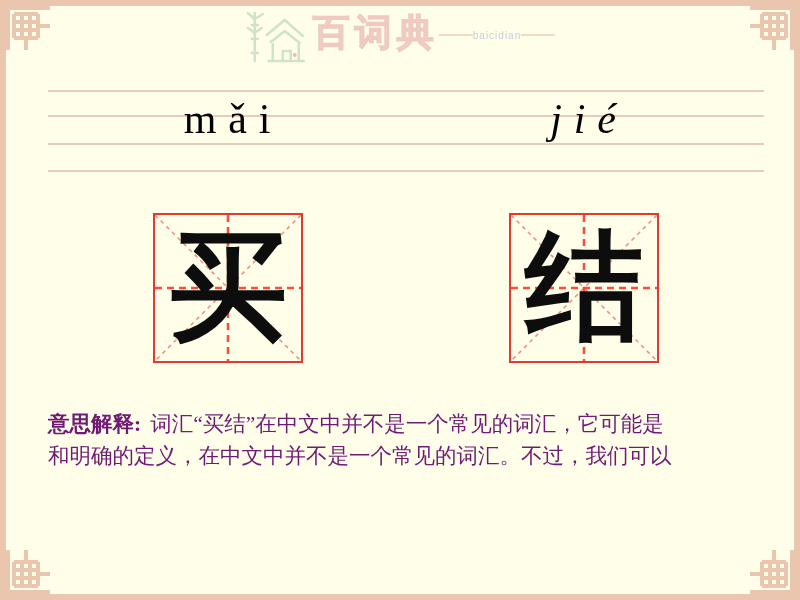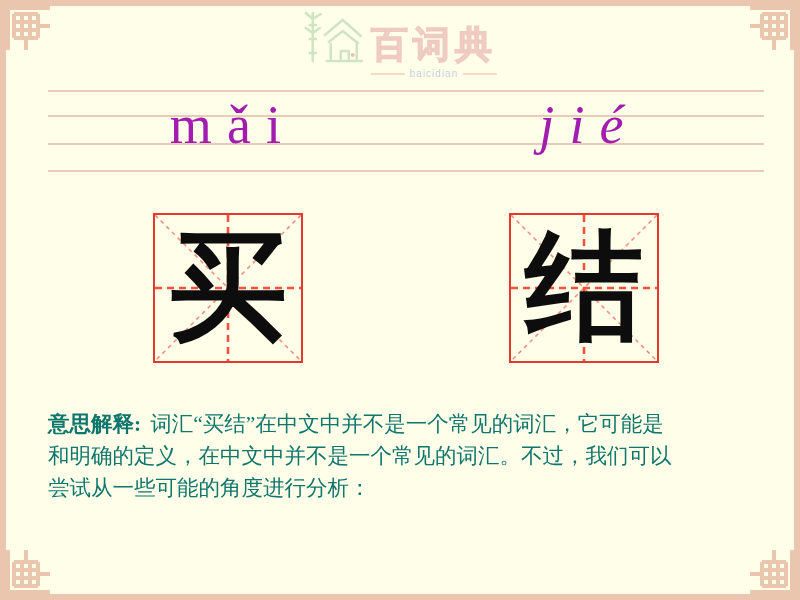--- a/index.html
+++ b/index.html
@@ -13,48 +13,48 @@
   .corner svg{display:block;width:48px;height:48px;}
   .corner.tl{top:0;left:0;}
   .corner.tr{top:0;right:0;transform:scaleX(-1);}
   .corner.bl{bottom:0;left:0;transform:scaleY(-1);}
   .corner.br{bottom:0;right:0;transform:scale(-1,-1);}
 
   
   .logo{position:absolute;top:2px;left:50%;transform:translateX(-50%);
         display:flex;align-items:flex-start;gap:6px;opacity:.95;}
   .logo-icon svg{display:block;width:62px;height:58px;}
-  .logo-text{display:flex;flex-direction:column;align-items:center;margin-top:18px;}
+  .logo-text{display:flex;align-items:center;margin-top:6px;}
   .logo-title{font-size:37px;font-weight:bold;letter-spacing:5px;line-height:1;
               color:#F6DED6;-webkit-text-stroke:1.2px #EEC8BE;white-space:nowrap;}
-  .logo-sub{display:flex;align-items:center;gap:5px;margin-top:5px;}
+  .logo-sub{display:flex;align-items:center;margin-top:5px;}
   .logo-dash{width:34px;height:2px;background:#F2D9C2;}
   .logo-sub-text{font-family:"Liberation Sans","DejaVu Sans",sans-serif;
                  font-size:10px;letter-spacing:1px;color:#C2CBDC;}
 
   
   .rule-line{position:absolute;left:42px;width:716px;height:2px;background:#E8CBB8;}
   .pinyin{position:absolute;top:92px;width:150px;text-align:center;
-          font-size:54px;line-height:1;letter-spacing:.28em;color:#a21caf;white-space:nowrap;}
+          font-size:42px;line-height:1;letter-spacing:.28em;color:#000000;white-space:nowrap;}
   .pinyin.p1{left:152px;}
   .pinyin.p2{left:508px;font-style:italic;}
 
   
   .charbox{position:absolute;top:207px;width:150px;height:150px;box-sizing:border-box;
            border:2px solid #E6392B;background:transparent;}
   .charbox.b1{left:147px;}
   .charbox.b2{left:503px;}
   .charbox svg.grid{position:absolute;inset:0;width:146px;height:146px;}
   .hanzi{position:relative;z-index:1;display:block;width:146px;height:146px;
          font-size:118px;line-height:146px;text-align:center;font-weight:bold;
          color:#0D0D0D;}
 
   
   .definition{position:absolute;left:42px;top:402px;width:720px;
-              font-size:21.5px;line-height:32px;color:#0f766e;}
+              font-size:21.5px;line-height:32px;color:#701a75;}
   .def-label{font-weight:bold;margin-right:9px;}
 </style>
 </head>
 <body>
 
 <div class="page">
 
   <div class="corner tl">
     <svg viewBox="0 0 48 48">
       <g stroke="#EAC6AE" stroke-width="4" fill="none">
@@ -149,16 +149,15 @@
       <g stroke="#F4503C" stroke-width="2.6" stroke-dasharray="7 5" fill="none">
         <path d="M73 0 V146 M0 73 H146"></path>
       </g>
     </svg>
     <span class="hanzi">结</span>
   </div>
 
   <div class="definition">
     <div><span class="def-label">意思解释:</span><span>词汇“买结”在中文中并不是一个常见的词汇，它可能是</span></div>
     <div>和明确的定义，在中文中并不是一个常见的词汇。不过，我们可以</div>
-    <div>尝试从一些可能的角度进行分析：</div>
   </div>
 
 </div>
 
 </body></html>

